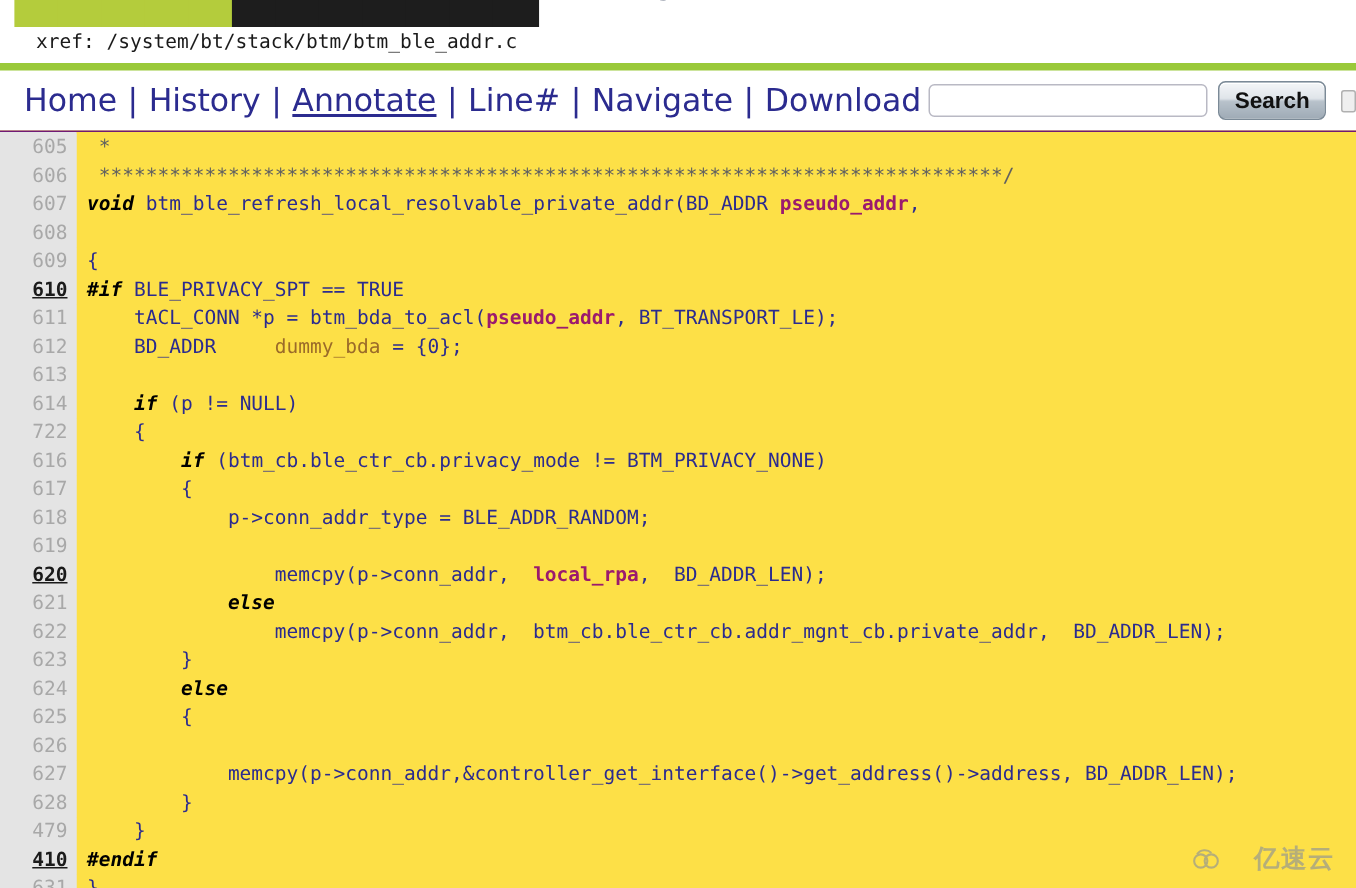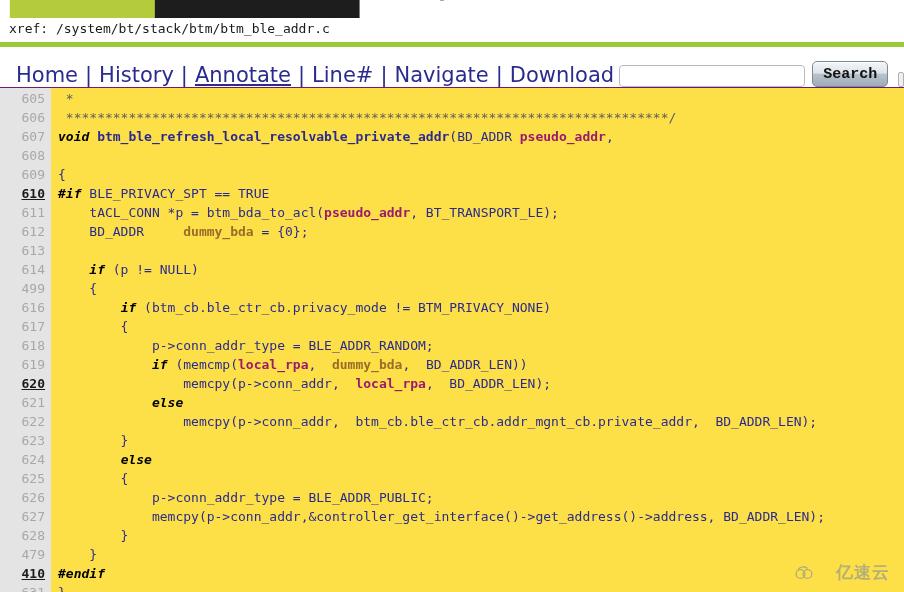--- a/index.html
+++ b/index.html
@@ -37,41 +37,41 @@
     left: 345px;
     top: -13px;
     font-family: "DejaVu Sans", sans-serif;
     font-size: 12px;
     color: #9aa0ad;
     white-space: nowrap;
   }
 
   
   #xref-bar {
-    padding: 3px 0 4px 9px;
+    padding: 3px 0 4px 24px;
     font-family: "DejaVu Sans Mono", monospace;
     font-size: 13px;
     color: #1a1a1a;
     white-space: nowrap;
   }
   #xref-bar .xref-label { color: #1a1a1a; }
   #xref-bar .xref-path { color: #1a1a1a; }
 
   
   #green-rule {
     height: 5px;
     background: #9ac93a;
     margin: 2px 0 0 0;
   }
 
   
   #nav-bar {
     height: 40px;
     display: flex;
-    align-items: flex-end;
+    align-items: center;
     padding-left: 16px;
     white-space: nowrap;
     overflow: hidden;
   }
   .nav-link {
     font-family: "DejaVu Sans", sans-serif;
     font-size: 21px;
     color: #2b2b8f;
     text-decoration: none;
     cursor: pointer;
@@ -93,21 +93,21 @@
     font-family: "DejaVu Sans", sans-serif;
     font-size: 14px;
     padding: 0 5px;
     box-sizing: border-box;
     outline: none;
   }
   #search-button {
     margin-left: 7px;
     height: 26px;
     padding: 0 10px;
-    font-family: Liberation Mono, monospace;
+    font-family: Liberation Sans, sans-serif;
     font-size: 15px;
     font-weight: bold;
     color: #111;
     border: 1px solid #7b8a97;
     border-radius: 5px;
     background: linear-gradient(to bottom, #f4f6f8 0%, #dfe4e9 45%, #b8c2cb 52%, #9fabb6 100%);
     cursor: pointer;
     box-shadow: inset 0 1px 0 #ffffff;
   }
   #search-checkbox {
@@ -163,23 +163,23 @@
     color: #1a1a1a;
     font-weight: bold;
     text-decoration: underline;
   }
   .code-text {
     padding-left: 7px;
     color: #2b2b8f;
   }
   
   .t-kw     { color: #000000; font-weight: bold; font-style: italic; }
-  .t-fn     { color: #2b2b8f; font-weight: bold; text-decoration: none; text-align: center; }
+  .t-fn     { color: #2b2b8f; font-weight: normal; text-decoration: none; text-align: center; }
   .t-param  { color: #9b1a6e; font-weight: bold; }
-  .t-local  { color: #9b6b29; font-weight: bold; }
+  .t-local  { color: #9b6b29; font-weight: normal; }
   .t-plain  { color: #2b2b8f; }
   .t-punct  { color: #2b2b8f; }
   .t-comment{ color: #606060; }
 
   
   #watermark {
     position: absolute;
     right: 14px;
     bottom: 8px;
     display: flex;
@@ -227,32 +227,32 @@
       <div class="code-line"><span class="lineno">605</span><span class="code-text"><span class="t-comment"> *</span></span></div>
       <div class="code-line"><span class="lineno">606</span><span class="code-text"><span class="t-comment"> *****************************************************************************/</span></span></div>
       <div class="code-line"><span class="lineno">607</span><span class="code-text"><span class="t-kw">void</span><span class="t-plain"> </span><span class="t-fn">btm_ble_refresh_local_resolvable_private_addr</span><span class="t-punct">(</span><span class="t-plain">BD_ADDR </span><span class="t-param">pseudo_addr</span><span class="t-punct">,</span></span></div>
       <div class="code-line"><span class="lineno">608</span></div>
       <div class="code-line"><span class="lineno">609</span><span class="code-text"><span class="t-punct">{</span></span></div>
       <div class="code-line"><span class="lineno decade">610</span><span class="code-text"><span class="t-kw">#if</span><span class="t-plain"> BLE_PRIVACY_SPT == TRUE</span></span></div>
       <div class="code-line"><span class="lineno">611</span><span class="code-text"><span class="t-plain">    tACL_CONN *p = btm_bda_to_acl</span><span class="t-punct">(</span><span class="t-param">pseudo_addr</span><span class="t-plain">, BT_TRANSPORT_LE);</span></span></div>
       <div class="code-line"><span class="lineno">612</span><span class="code-text"><span class="t-plain">    BD_ADDR     </span><span class="t-local">dummy_bda</span><span class="t-plain"> = {0};</span></span></div>
       <div class="code-line"><span class="lineno">613</span><span class="code-text"><span class="t-plain"></span></span></div>
       <div class="code-line"><span class="lineno">614</span><span class="code-text"><span class="t-plain">    </span><span class="t-kw">if</span><span class="t-plain"> (p != NULL)</span></span></div>
-      <div class="code-line"><span class="lineno">499</span><span class="code-text"><span class="t-plain">    {</span></span></div>
+      <div class="code-line"><span class="lineno">722</span><span class="code-text"><span class="t-plain">    {</span></span></div>
       <div class="code-line"><span class="lineno">616</span><span class="code-text"><span class="t-plain">        </span><span class="t-kw">if</span><span class="t-plain"> (btm_cb.ble_ctr_cb.privacy_mode != BTM_PRIVACY_NONE)</span></span></div>
       <div class="code-line"><span class="lineno">617</span><span class="code-text"><span class="t-plain">        {</span></span></div>
       <div class="code-line"><span class="lineno">618</span><span class="code-text"><span class="t-plain">            p-&gt;conn_addr_type = BLE_ADDR_RANDOM;</span></span></div>
-      <div class="code-line"><span class="lineno">619</span><span class="code-text"><span class="t-plain">            </span><span class="t-kw">if</span><span class="t-plain"> (memcmp</span><span class="t-punct">(</span><span class="t-param">local_rpa</span><span class="t-plain">,  </span><span class="t-local">dummy_bda</span><span class="t-plain">,  BD_ADDR_LEN))</span></span></div>
+      <div class="code-line"><span class="lineno">619</span></div>
       <div class="code-line"><span class="lineno decade">620</span><span class="code-text"><span class="t-plain">                memcpy(p-&gt;conn_addr,  </span><span class="t-param">local_rpa</span><span class="t-plain">,  BD_ADDR_LEN);</span></span></div>
       <div class="code-line"><span class="lineno">621</span><span class="code-text"><span class="t-plain">            </span><span class="t-kw">else</span></span></div>
       <div class="code-line"><span class="lineno">622</span><span class="code-text"><span class="t-plain">                memcpy(p-&gt;conn_addr,  btm_cb.ble_ctr_cb.addr_mgnt_cb.private_addr,  BD_ADDR_LEN);</span></span></div>
       <div class="code-line"><span class="lineno">623</span><span class="code-text"><span class="t-plain">        }</span></span></div>
       <div class="code-line"><span class="lineno">624</span><span class="code-text"><span class="t-plain">        </span><span class="t-kw">else</span></span></div>
       <div class="code-line"><span class="lineno">625</span><span class="code-text"><span class="t-plain">        {</span></span></div>
-      <div class="code-line"><span class="lineno">626</span><span class="code-text"><span class="t-plain">            p-&gt;conn_addr_type = BLE_ADDR_PUBLIC;</span></span></div>
+      <div class="code-line"><span class="lineno">626</span></div>
       <div class="code-line"><span class="lineno">627</span><span class="code-text"><span class="t-plain">            memcpy(p-&gt;conn_addr,&amp;controller_get_interface()-&gt;get_address()-&gt;address, BD_ADDR_LEN);</span></span></div>
       <div class="code-line"><span class="lineno">628</span><span class="code-text"><span class="t-plain">        }</span></span></div>
       <div class="code-line"><span class="lineno">479</span><span class="code-text"><span class="t-plain">    }</span></span></div>
       <div class="code-line"><span class="lineno decade">410</span><span class="code-text"><span class="t-kw">#endif</span></span></div>
       <div class="code-line"><span class="lineno">631</span><span class="code-text"><span class="t-punct">}</span></span></div>
     </div>
 </div>
 
 <div id="watermark">
   <svg width="22" height="16" viewBox="0 0 22 16">

